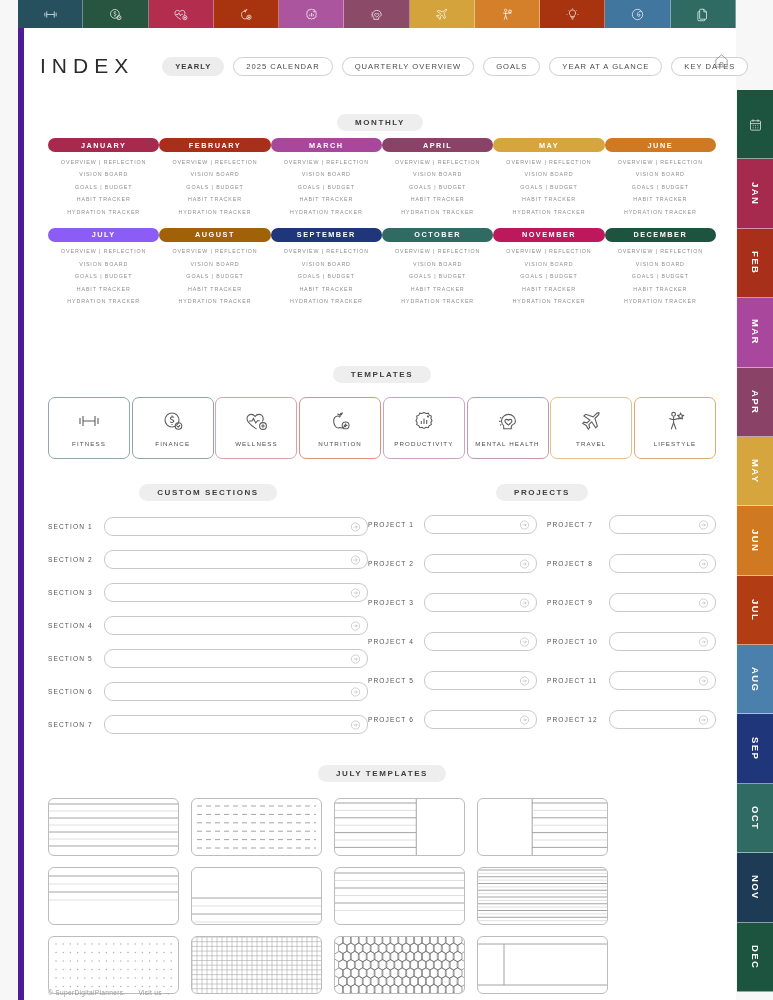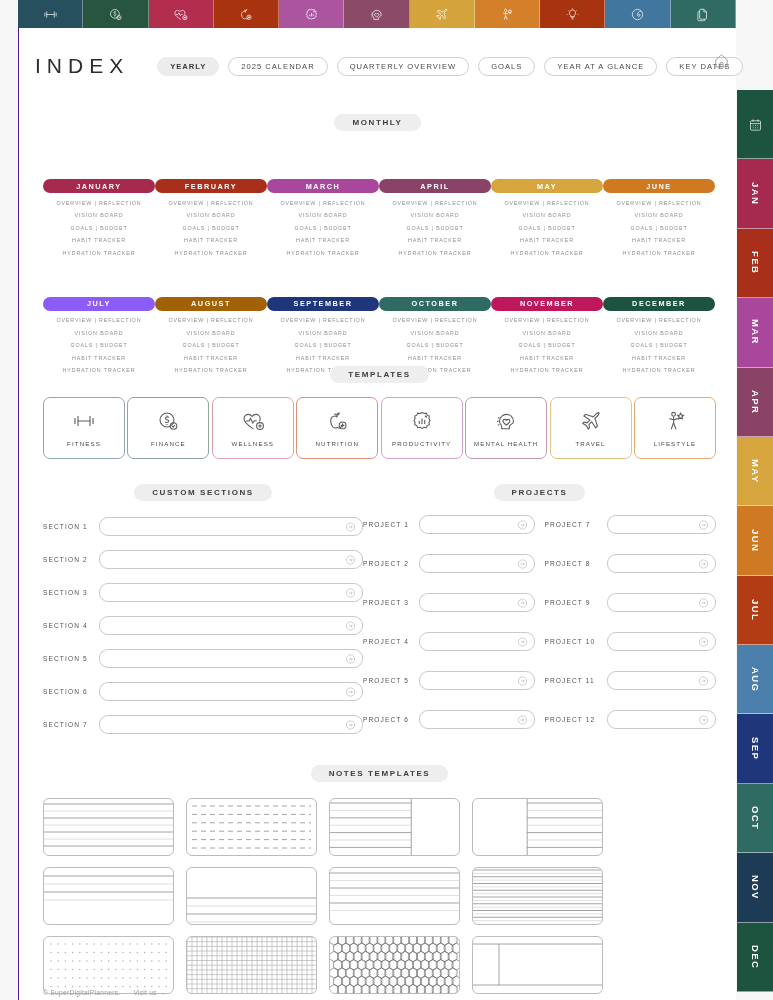--- a/index.html
+++ b/index.html
@@ -21,21 +21,21 @@
     display: flex; align-items: center; justify-content: center;
     border-right: 1px solid rgba(255,255,255,.35);
   }
   .toptab svg { width: 15px; height: 15px; display:block; }
   .toptab svg * { stroke: rgba(255,255,255,.85); fill: none; stroke-width: 1.3; }
 
   
   .sheet {
     position: absolute; top: 28px; left: 18px; right: 37px; bottom: 0;
     background: #ffffff;
-    border-left: 1px solid #4c1d95;
+    border-left: 6px solid #4c1d95;
   }
 
   
   .rail { position: absolute; top: 90px; right: 0; width: 36px; bottom: 8px; }
   .railtab {
     width: 36px; display: flex; align-items: center; justify-content: center;
     border-bottom: 1px solid rgba(255,255,255,.5);
   }
   .railtab span {
     writing-mode: vertical-rl;
@@ -67,21 +67,21 @@
   
   .banner {
     display: block; margin: 0 auto; width: fit-content;
     background: #eeeeee; border-radius: 14px;
     padding: 4px 18px; font-size: 8px; letter-spacing: 1.6px;
     color: #3d3d3d; font-weight: 700;
   }
 
   
   .months { position: absolute; top: 110px; left: 24px; right: 20px; }
-  .mrow { display: flex; gap: 0; margin-bottom: 13px; margin-top: 41px; }
+  .mrow { display: flex; gap: 0; margin-bottom: 13px; }
   .mcard { width: 112px; }
   .mchip {
     border-radius: 11px; height: 14px; display: flex;
     align-items: center; justify-content: center;
     font-size: 7.3px; letter-spacing: 1.5px; color: #fff; font-weight: 700;
   }
   .mlink {
     text-align: center; font-size: 5.3px; letter-spacing: .9px;
     color: #8e8e8e; margin-top: 6.5px; white-space: nowrap;
   }
@@ -595,21 +595,21 @@
                       <path d="M8 12h8M12.8 8.8L16 12l-3.2 3.2"></path>
                     </svg>
                   </span></div>
               </div>
             </div>
         </div>
       </div>
     </div>
 
     <div class="noteswrap">
-      <div class="banner">NOTES TEMPLATES</div>
+      <div class="banner">JULY TEMPLATES</div>
       <div class="notesgrid">
           <div class="notecard"><svg width="129" height="56" viewBox="0 0 129 56" preserveAspectRatio="none">
               <line x1="0" y1="5" x2="129" y2="5" stroke="#8d8d8d" stroke-width="0.8"></line>
               <line x1="0" y1="12" x2="129" y2="12" stroke="#d8d8d8" stroke-width="0.8"></line>
               <line x1="0" y1="19" x2="129" y2="19" stroke="#8d8d8d" stroke-width="0.8"></line>
               <line x1="0" y1="26" x2="129" y2="26" stroke="#d8d8d8" stroke-width="0.8"></line>
               <line x1="0" y1="33" x2="129" y2="33" stroke="#8d8d8d" stroke-width="0.8"></line>
               <line x1="0" y1="40" x2="129" y2="40" stroke="#d8d8d8" stroke-width="0.8"></line>
               <line x1="0" y1="47" x2="129" y2="47" stroke="#8d8d8d" stroke-width="0.8"></line>
             </svg></div>

